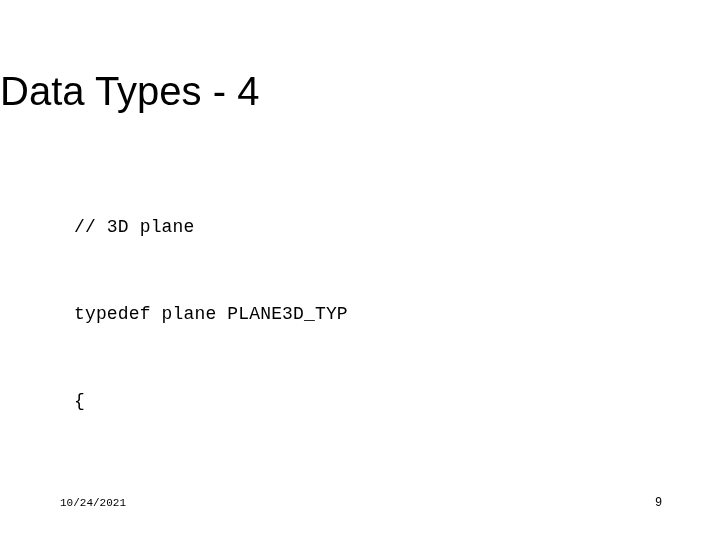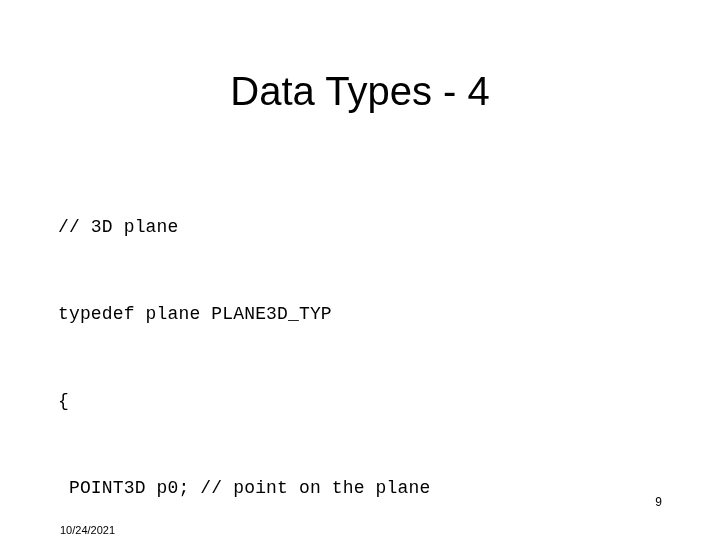--- a/index.html
+++ b/index.html
@@ -21,21 +21,21 @@
     height: 540px;
     background: #ffffff;
   }
 
   
   .slide-title {
     position: absolute;
     left: 0;
     top: 68px;
     width: 720px;
-    text-align: center;
+    text-align: left;
     font-family: "Liberation Sans", sans-serif;
     font-size: 40px;
     font-weight: 400;
     line-height: 46px;
     letter-spacing: 0px;
     color: #000000;
     white-space: pre;
   }
 
   
@@ -49,28 +49,29 @@
     line-height: 29px;
     font-weight: 400;
     color: #000000;
     white-space: pre;
     letter-spacing: 0.15px;
   }
   .code-line {
     display: block;
     height: 29px;
     white-space: pre;
+    margin-left: 16px;
   }
 
   
   .footer-date {
     position: absolute;
     left: 60px;
-    top: 524px;
-    font-family: Liberation Sans, sans-serif;
+    top: 497px;
+    font-family: Liberation Mono, monospace;
     font-size: 11px;
     font-weight: 400;
     color: #000000;
     white-space: pre;
   }
   .footer-pagenum {
     position: absolute;
     right: 58px;
     top: 495px;
     font-family: "Liberation Sans", sans-serif;
@@ -85,21 +86,20 @@
 <body>
 
 <div class="slide">
 
   <div class="slide-title">Data Types - 4</div>
 
   <div class="code-block">
     <span class="code-line">// 3D plane</span>
     <span class="code-line">typedef plane PLANE3D_TYP</span>
     <span class="code-line">{</span>
-    <span class="code-line"> POINT3D p0; // point on the plane</span>
     
     
     
   </div>
 
   <div class="footer-date">10/24/2021</div>
 
   <div class="footer-pagenum">9</div>
 
 </div>

